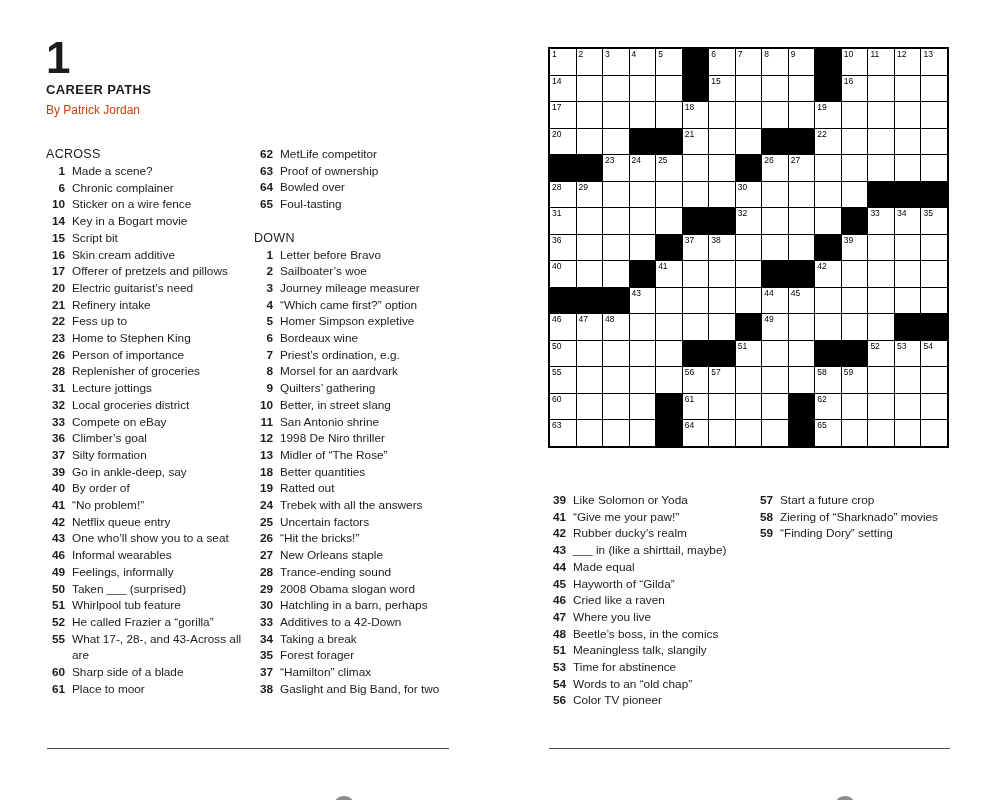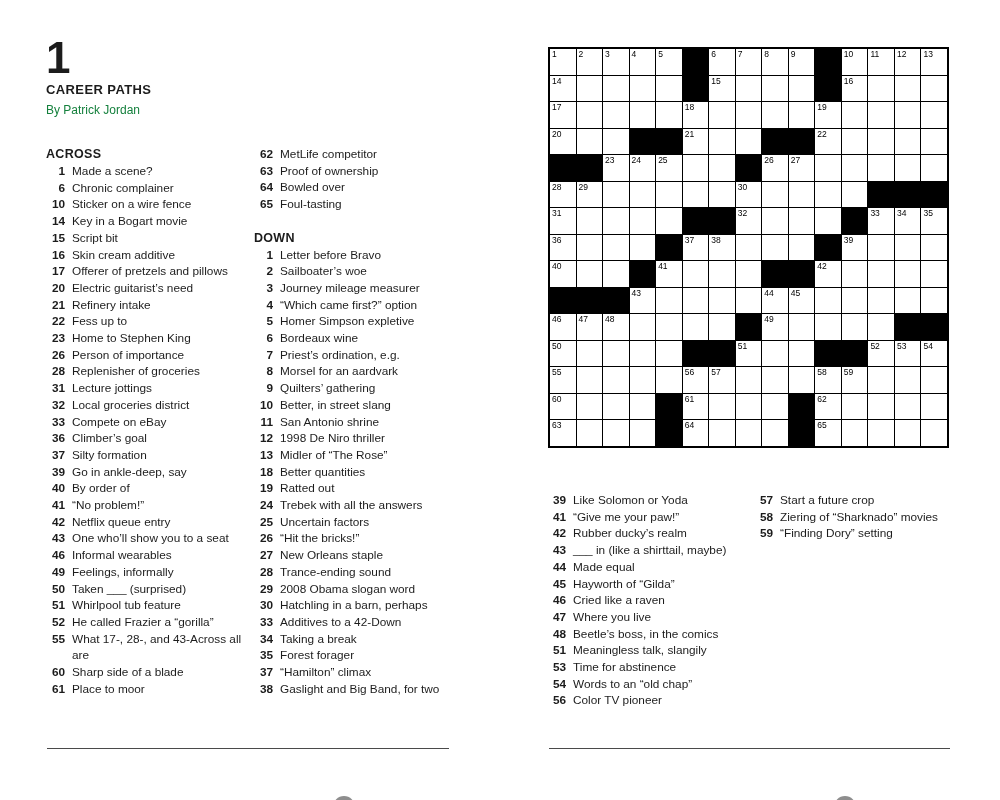--- a/index.html
+++ b/index.html
@@ -4,25 +4,25 @@
 <style>
   * { margin:0; padding:0; box-sizing:border-box; }
   html,body { width:1000px; height:800px; background:#ffffff; overflow:hidden; }
   body { font-family:"Liberation Sans", sans-serif; color:#1c1c1c; position:relative; }
 
   .abs { position:absolute; }
 
   
   #puzzle-number { left:46px; top:36px; font-size:44px; font-weight:700; line-height:1; letter-spacing:-1px; }
   #puzzle-title  { left:46px; top:82px; font-size:13px; font-weight:700; letter-spacing:0.4px; }
-  #puzzle-byline { left:46px; top:103px; font-size:12px; color:#15803d; }
+  #puzzle-byline { left:46px; top:103px; font-size:12px; color:#c2410c; }
 
   
   .clue-col { position:absolute; }
-  .section-label { font-size:12.5px; font-weight:700; line-height:16.7px; letter-spacing:0.3px; }
+  .section-label { font-size:12.5px; font-weight:400; line-height:16.7px; letter-spacing:0.3px; }
   .clue { display:flex; font-size:11.8px; line-height:16.7px; }
   .clue-num { width:26px; min-width:26px; text-align:right; padding-right:7px; font-weight:700; }
   .clue-text { flex:1; }
   .col-gap { height:17px; }
 
   #across-label { left:46px; top:146px; }
   #across-col   { left:46px; top:163px; width:214px; }
   #left-col2    { left:254px; top:146px; width:236px; }
 
   #down-right-col1 { left:547px; top:492px; width:206px; }

